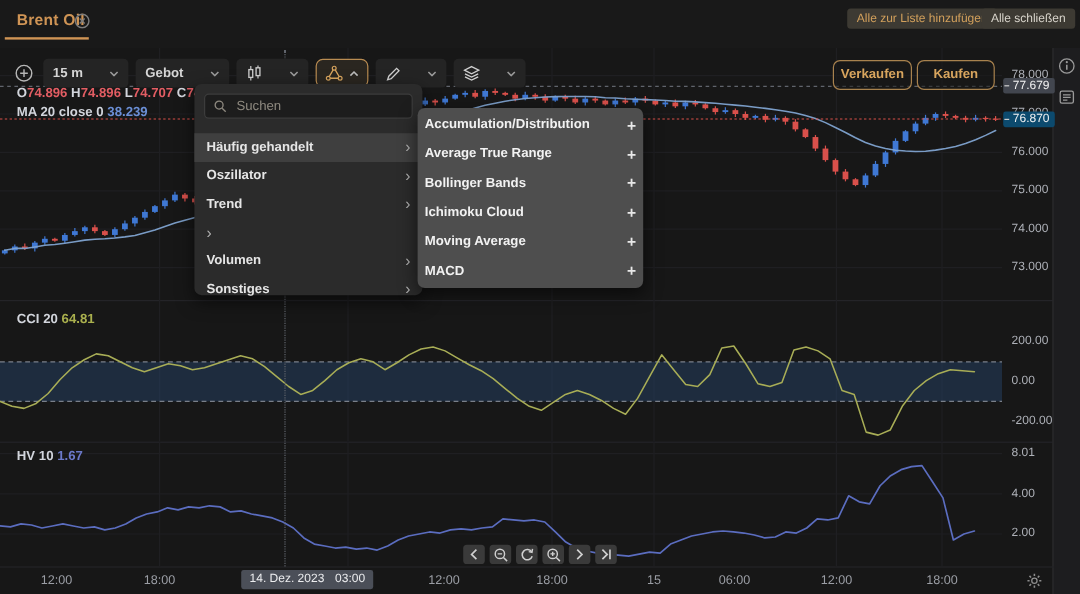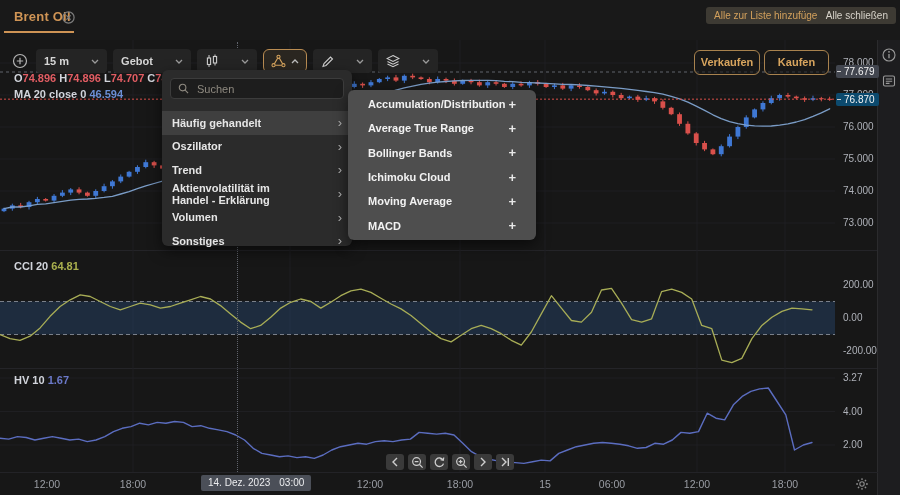--- a/index.html
+++ b/index.html
@@ -69,21 +69,21 @@
   #menu-search input{background:transparent;border:none;outline:none;color:#cfcfcf;font-size:11px;width:130px;
                      font-family:"Liberation Sans",sans-serif;}
   #menu-search input::placeholder{color:#8f8a80;}
   .menu-row{height:23.6px;display:flex;align-items:center;justify-content:space-between;
             padding:0 10px;font-size:11px;font-weight:700;color:#e6e6e6;cursor:pointer;gap:44px;}
   .menu-row.active{background:#3f3f3f;}
   .menu-row .chev{color:#b0b0b0;font-size:13px;font-weight:400;}
   #submenu{position:absolute;left:348px;top:90px;width:188px;height:150px;background:#4e4e4e;border-radius:6px;
            box-shadow:0 5px 14px rgba(0,0,0,.55);z-index:11;box-sizing:border-box;padding:2px 0;}
   .sub-row{height:24.3px;display:flex;align-items:center;justify-content:space-between;
-           padding:0 20px;font-size:11px;font-weight:700;color:#f2f2f2;cursor:pointer;}
+           padding:0 6px;font-size:11px;font-weight:700;color:#f2f2f2;cursor:pointer;}
   .sub-row .plus{color:#e8e8e8;font-size:13px;font-weight:700;}
   svg{display:block;}
 </style>
 </head>
 <body>
 
 <div id="topbar">
   <span id="tab-title">Brent Oil</span>
   <span id="tab-close">
     <svg width="13" height="13" viewBox="0 0 13 13">
@@ -338,21 +338,21 @@
       <line x1="545" y1="0" x2="545" y2="104" stroke="#1f1f22" stroke-width="1"></line>
       <line x1="697" y1="0" x2="697" y2="104" stroke="#1f1f22" stroke-width="1"></line>
       <line x1="785" y1="0" x2="785" y2="104" stroke="#1f1f22" stroke-width="1"></line>
       <polyline points="0.0,70.3 8.7,71.1 17.5,68.6 26.2,69.5 34.9,72.0 43.7,70.3 52.4,68.6 61.1,70.3 69.8,72.0 78.6,71.1 87.3,73.6 96.0,72.0 104.8,68.6 113.5,63.6 122.2,60.3 131.0,58.6 139.7,55.2 148.4,56.9 157.2,54.4 165.9,55.2 174.6,53.5 183.4,54.4 192.1,58.6 200.8,57.7 209.5,60.3 218.3,61.9 227.0,63.6 235.7,67.0 244.5,72.0 253.2,80.3 261.9,85.4 270.7,87.0 279.4,88.7 288.1,87.9 296.9,89.6 305.6,88.7 314.3,90.4 323.1,87.0 331.8,82.0 340.5,78.7 349.2,77.0 358.0,75.3 366.7,76.2 375.4,73.6 384.2,72.8 392.9,73.6 401.6,72.0 410.4,71.1 419.1,64.4 427.8,65.3 436.6,66.1 445.3,65.3 454.0,67.0 462.8,75.3 471.5,83.7 480.2,88.7 488.9,91.2 497.7,92.9 506.4,93.8 515.1,94.6 523.9,95.4 532.6,93.8 541.3,92.1 550.1,92.9 558.8,85.4 567.5,82.0 576.3,78.7 585.0,77.0 593.7,75.3 602.5,74.5 611.2,75.3 619.9,76.2 628.6,77.8 637.4,80.3 646.1,79.5 654.8,75.3 663.6,76.2 672.3,72.0 681.0,64.4 689.8,65.3 698.5,63.6 707.2,45.2 716.0,50.2 724.7,51.9 733.4,36.8 742.2,28.4 750.9,23.4 759.6,20.9 768.3,20.0 777.1,33.5 785.8,46.9 794.5,82.0 803.3,77.0 812.0,74.5" fill="none" stroke="#5b6dc0" stroke-width="1.4" stroke-linejoin="round" stroke-linecap="round"></polyline>
     </svg>
 </div>
 
 <div class="legend" style="top:72px" id="ohlc-legend"><span class="lt">O</span><span class="val-red">74.896 </span><span class="lt">H</span><span class="val-red">74.896 </span><span class="lt">L</span><span class="val-red">74.707 </span><span class="lt">C</span><span class="val-red">74. </span></div>
 <div class="legend" style="top:88px;font-weight:700">
   <span class="lt">MA 20 close 0</span>
-  <span class="val-blue">46.594</span>
+  <span class="val-blue">38.239</span>
 </div>
 <div class="legend" style="top:260px">
   <span class="lt">CCI 20</span>
   <span class="val-olive">64.81</span>
 </div>
 <div class="legend" style="top:374px">
   <span class="lt">HV 10</span>
   <span class="val-indigo">1.67</span>
 </div>
 
@@ -449,21 +449,21 @@
   <div class="px-badge" id="badge-last">76.870</div>
 <span class="ax-lbl" style="top: 17px;">78.000</span>
     <span class="ax-lbl" style="top: 49px;">77.000</span>
     <span class="ax-lbl" style="top: 81px;">76.000</span>
     <span class="ax-lbl" style="top: 113px;">75.000</span>
     <span class="ax-lbl" style="top: 145px;">74.000</span>
     <span class="ax-lbl" style="top: 177px;">73.000</span>
     <span class="ax-lbl" style="top: 239px;">200.00</span>
     <span class="ax-lbl" style="top: 272px;">0.00</span>
     <span class="ax-lbl" style="top: 305px;">-200.00</span>
-    <span class="ax-lbl" style="top: 332px;">3.27</span>
+    <span class="ax-lbl" style="top: 332px;">8.01</span>
     <span class="ax-lbl" style="top: 365.5px;">4.00</span>
     <span class="ax-lbl" style="top: 399px;">2.00</span>
   </div>
 
 <div id="sidebar">
   <span class="side-ic" style="top:8px">
     <svg width="14" height="14" viewBox="0 0 14 14">
         <circle cx="7" cy="7" r="6" fill="none" stroke="#9a9a9a" stroke-width="1.1"></circle>
         <path d="M7 6 V10.2" stroke="#9a9a9a" stroke-width="1.3"></path>
         <circle cx="7" cy="3.8" r="0.9" fill="#9a9a9a"></circle>
@@ -566,21 +566,20 @@
       </div>
       <div class="menu-row">
         <span>Oszillator</span>
         <span class="chev">›</span>
       </div>
       <div class="menu-row">
         <span>Trend</span>
         <span class="chev">›</span>
       </div>
       <div class="menu-row">
-        <span>Aktienvolatilität im Handel - Erklärung</span>
         <span class="chev">›</span>
       </div>
       <div class="menu-row">
         <span>Volumen</span>
         <span class="chev">›</span>
       </div>
       <div class="menu-row">
         <span>Sonstiges</span>
         <span class="chev">›</span>
       </div>

